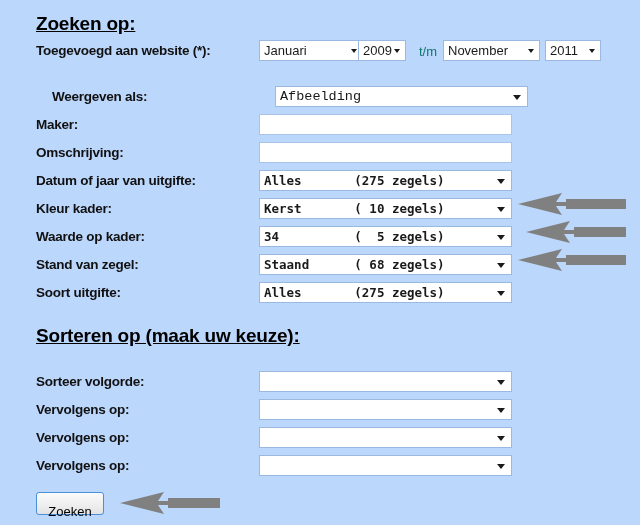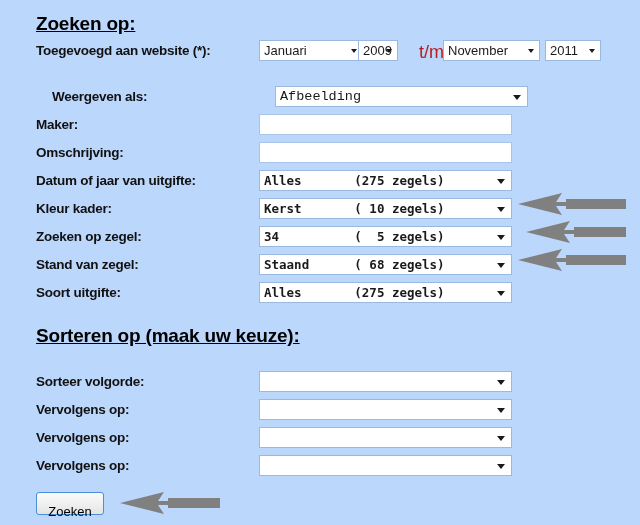--- a/index.html
+++ b/index.html
@@ -103,30 +103,30 @@
   }
 
   
   .textinput {
     border: 1px solid #a8c4e8;
     background: #ffffff;
   }
 
   
   .sel-month1 { left: 259px; width: 104px; }
-  .sel-year1  { left: 358px; width: 40px; }
+  .sel-year1  { left: 358px; width: 48px; }
   .sel-month2 { left: 443px; width: 97px; }
   .sel-year2  { left: 545px; width: 56px; }
 
   .tm {
     position: absolute;
     left: 419px;
     top: 3px;
-    font-size: 18px;
-    color: #b91c1c;
+    font-size: 13px;
+    color: #0f766e;
     line-height: 18px;
     font-family: "Liberation Sans", sans-serif;
   }
   .small-caret {
     position: absolute;
     right: 5px;
     top: 50%;
     margin-top: -2px;
     width: 0;
     height: 0;
@@ -232,21 +232,21 @@
 
   <div class="row" style="top:198px;text-align:right;">
     <div class="row-label">Kleur kader:</div>
     <div class="field wide">
       <span class="select-text mono">Kerst       ( 10 zegels)</span>
       <span class="caret"></span>
     </div>
   </div>
 
   <div class="row" style="top:226px;">
-    <div class="row-label">Zoeken op zegel:</div>
+    <div class="row-label">Waarde op kader:</div>
     <div class="field wide">
       <span class="select-text mono">34          (  5 zegels)</span>
       <span class="caret"></span>
     </div>
   </div>
 
   <div class="row" style="top:254px;">
     <div class="row-label">Stand van zegel:</div>
     <div class="field wide">
       <span class="select-text mono">Staand      ( 68 zegels)</span>

